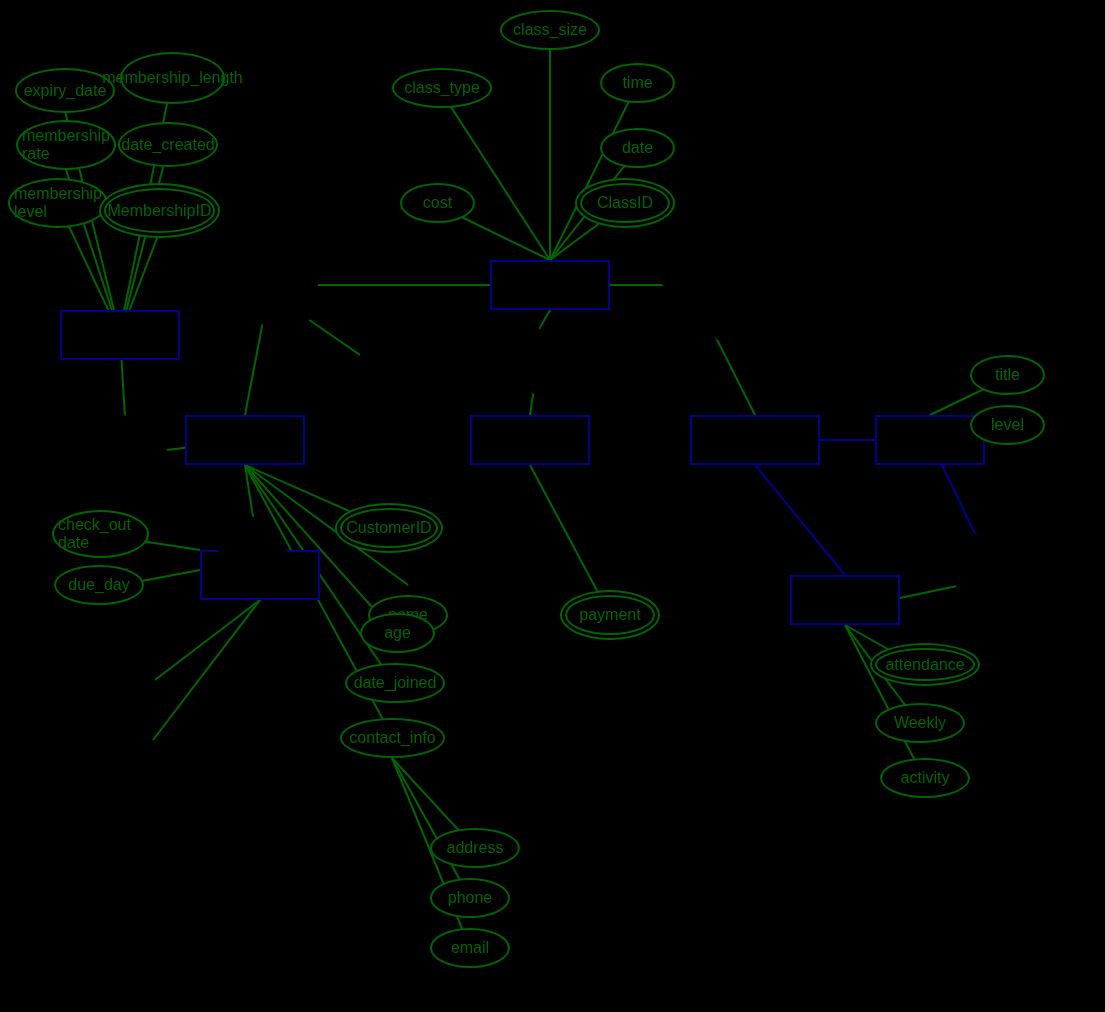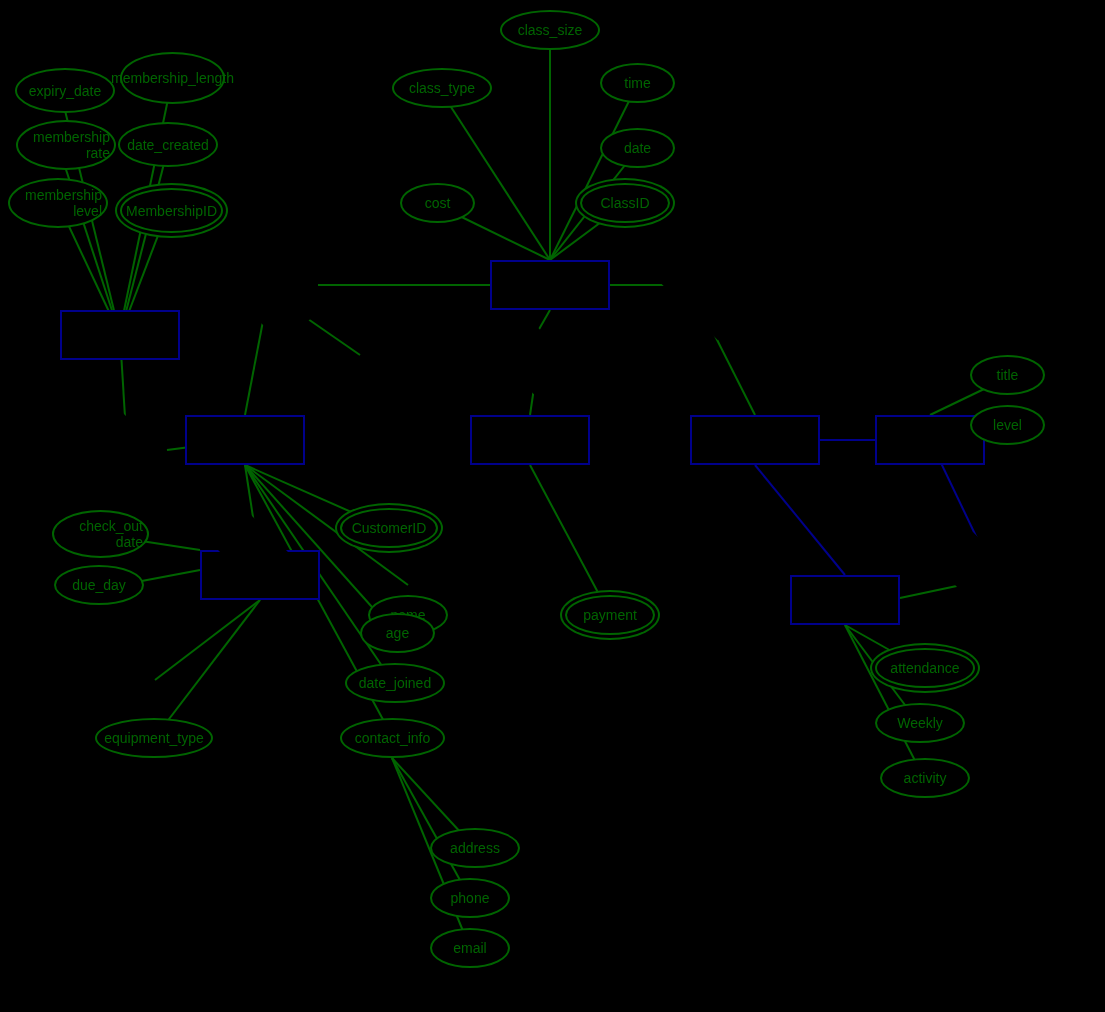--- a/index.html
+++ b/index.html
@@ -29,25 +29,25 @@
       justify-content: center;
       text-align: center;
     }
     
     .attribute {
       position: absolute;
       background: #000;
       border: 2px solid #006400;
       border-radius: 50%;
       color: #006400;
-      font-size: 14px;
+      font-size: 16px;
       display: flex;
       align-items: center;
       justify-content: center;
-      text-align: right;
+      text-align: left;
       padding: 4px;
     }
     
     .attribute.pk {
       box-shadow: 0 0 0 3px #000, 0 0 0 5px #006400;
     }
     
     .relationship {
       position: absolute;
       background: #000;
@@ -181,21 +181,21 @@
   </div>
   <div class="relationship" style="left:943px;top:555px;width:85px;height:50px">
     <span></span>
   </div>
 
   <div class="attribute" style="left:15px;top:68px;width:100px;height:45px">expiry_date</div>
   <div class="attribute" style="left:120px;top:52px;width:105px;height:52px">membership_length</div>
   <div class="attribute" style="left:16px;top:120px;width:100px;height:50px">membership rate</div>
   <div class="attribute" style="left:8px;top:178px;width:100px;height:50px">membership level</div>
   <div class="attribute" style="left:118px;top:122px;width:100px;height:45px">date_created</div>
-  <div class="attribute pk" style="left:120px;top:188px;width:103px;height:45px">MembershipID</div>
+  <div class="attribute pk" style="left:104px;top:188px;width:111px;height:45px">MembershipID</div>
 
   <div class="attribute" style="left:500px;top:10px;width:100px;height:40px">class_size</div>
   <div class="attribute" style="left:392px;top:68px;width:100px;height:40px">class_type</div>
   <div class="attribute" style="left:600px;top:63px;width:75px;height:40px">time</div>
   <div class="attribute" style="left:600px;top:128px;width:75px;height:40px">date</div>
   <div class="attribute" style="left:400px;top:183px;width:75px;height:40px">cost</div>
   <div class="attribute pk" style="left:580px;top:183px;width:90px;height:40px">ClassID</div>
 
 
   <div class="attribute pk" style="left:340px;top:508px;width:98px;height:40px">CustomerID</div>
@@ -204,23 +204,22 @@
   <div class="attribute" style="left:345px;top:663px;width:100px;height:40px">date_joined</div>
   <div class="attribute" style="left:340px;top:718px;width:105px;height:40px">contact_info</div>
 
   <div class="attribute" style="left:430px;top:828px;width:90px;height:40px">address</div>
   <div class="attribute" style="left:430px;top:878px;width:80px;height:40px">phone</div>
   <div class="attribute" style="left:430px;top:928px;width:80px;height:40px">email</div>
 
   <div class="attribute" style="left:52px;top:510px;width:97px;height:48px">check_out date</div>
   <div class="attribute" style="left:54px;top:565px;width:90px;height:40px">due_day</div>
 
-  <div class="attribute" style="left:95px;top:718px;width:118px;height:40px">equipment_type</div>
 
   <div class="attribute pk" style="left:565px;top:595px;width:90px;height:40px">payment</div>
 
   <div class="attribute" style="left:970px;top:355px;width:75px;height:40px">title</div>
   <div class="attribute" style="left:970px;top:405px;width:75px;height:40px">level</div>
 
-  <div class="attribute pk" style="left:875px;top:648px;width:100px;height:40px">attendance</div>
+  <div class="attribute pk" style="left:875px;top:648px;width:100px;height:33px">attendance</div>
   <div class="attribute" style="left:875px;top:703px;width:90px;height:40px">Weekly</div>
   <div class="attribute" style="left:880px;top:758px;width:90px;height:40px">activity</div>
 </div>
 
 </body></html>

